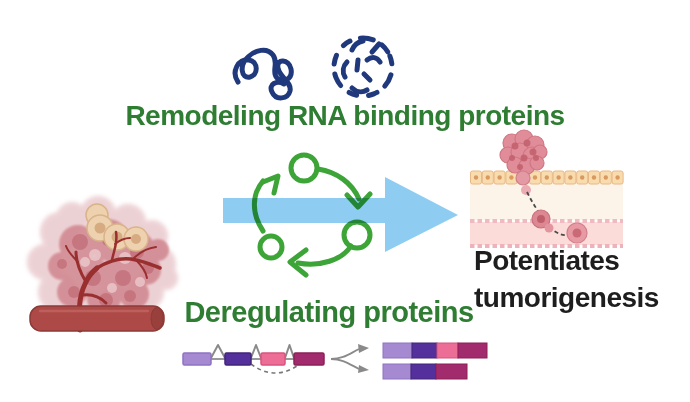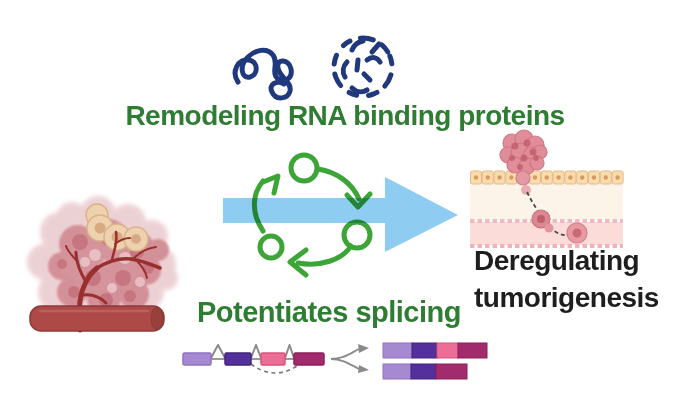--- a/index.html
+++ b/index.html
@@ -278,17 +278,17 @@
         <rect class="exon-lav" x="383" y="364" width="28" height="15"></rect>
         <rect class="exon-pur" x="411" y="364" width="25" height="15"></rect>
         <rect class="exon-mag" x="436" y="364" width="31" height="15"></rect>
       </g>
     </g>
   </svg>
 
   <div id="top-title" class="txt title-green">Remodeling RNA binding proteins</div>
 
 
-  <div id="potentiates-label" class="txt label-black">Deregulating
+  <div id="potentiates-label" class="txt label-black">Potentiates
 tumorigenesis</div>
 
-  <div id="bottom-title" class="txt title-green">Potentiates splicing</div>
+  <div id="bottom-title" class="txt title-green">Deregulating proteins</div>
 </div>
 
 </body></html>

